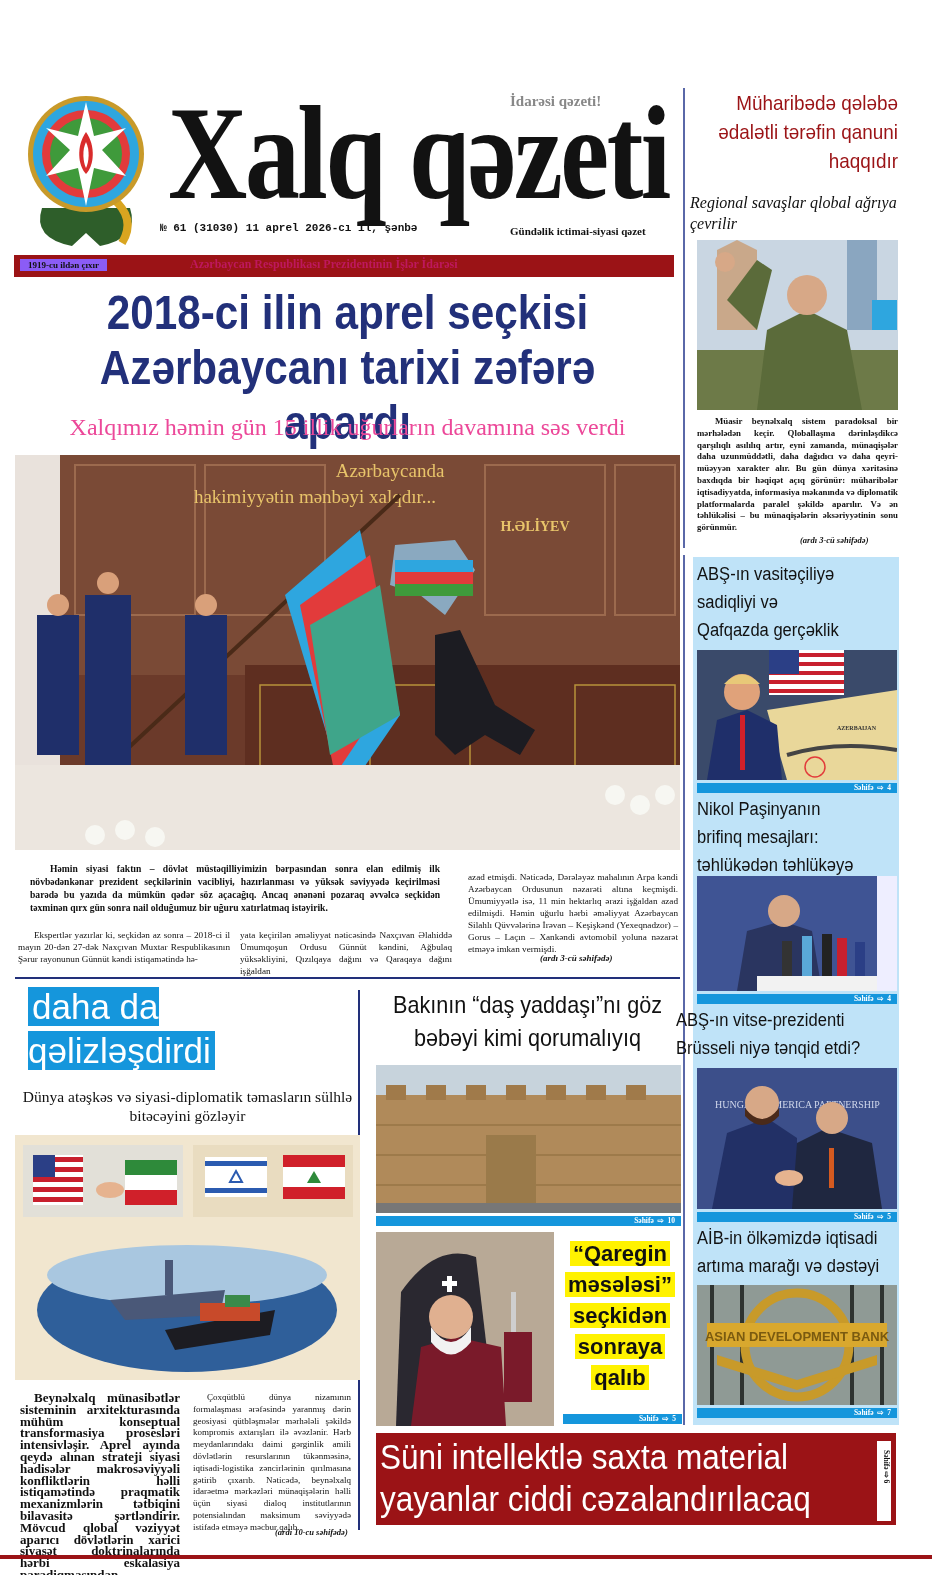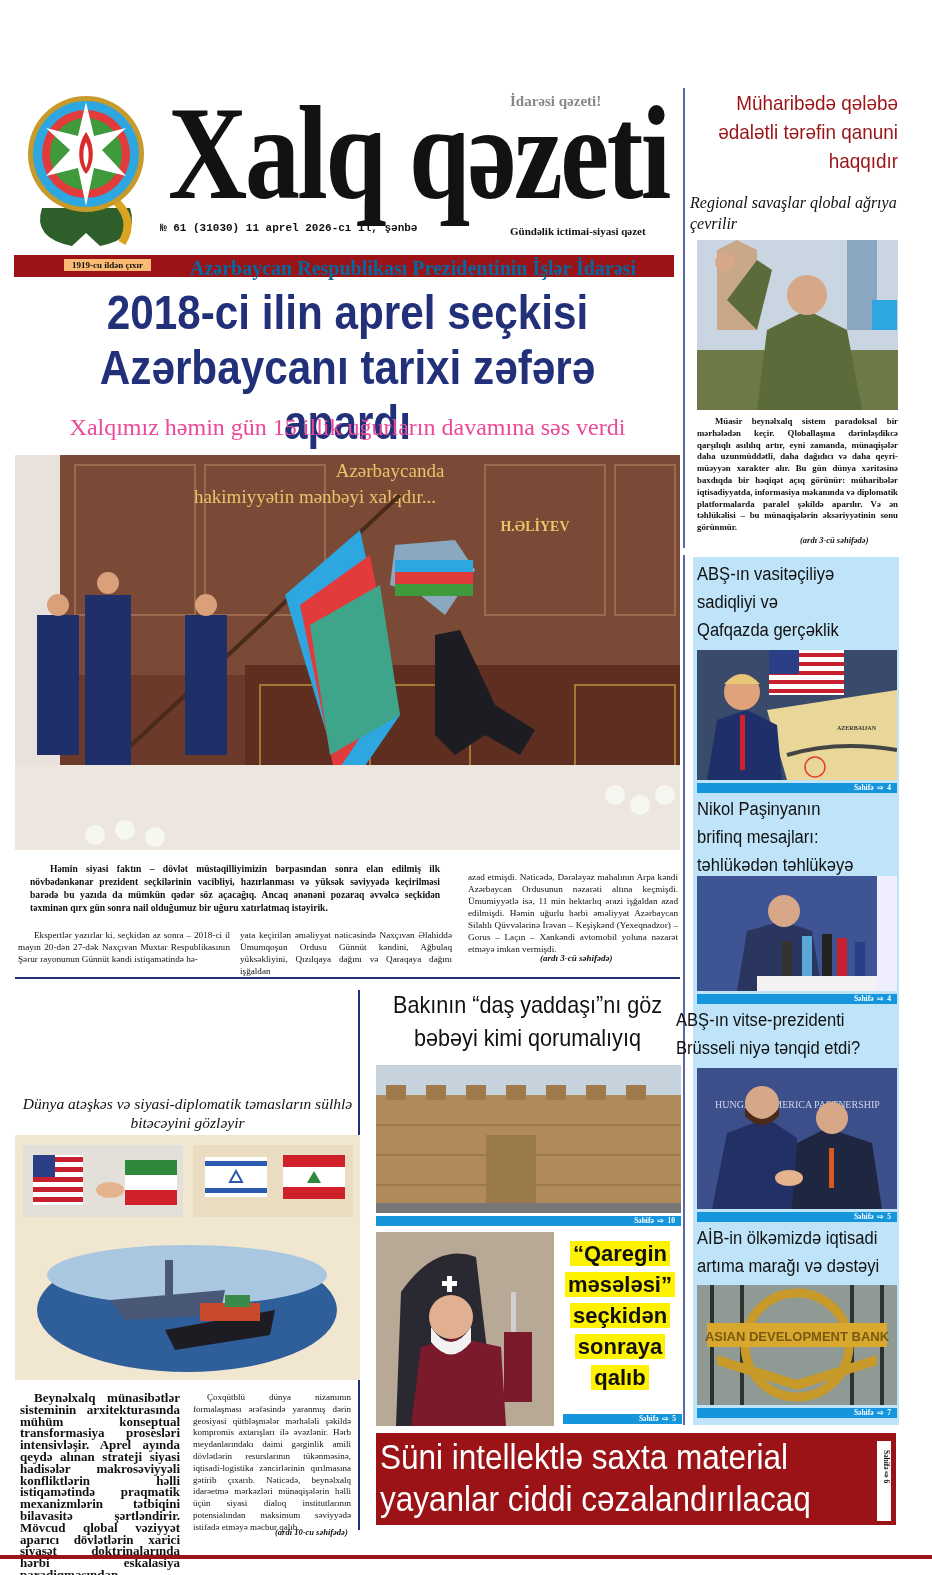--- a/index.html
+++ b/index.html
@@ -8,22 +8,22 @@
 
   .abs { position: absolute; }
 
   
   .emblem { left: 22px; top: 88px; width: 128px; height: 160px; }
   .brand { left: 168px; top: 78px; width: 510px; height: 150px; font-family: "Liberation Serif", serif; font-weight: bold; font-size: 134px; line-height: 150px; letter-spacing: -3px; color: #121212; transform: scaleX(0.82); transform-origin: left top; white-space: nowrap; }
   .slogan { left: 510px; top: 93px; font-size: 15px; font-weight: bold; color: #888; white-space: nowrap; }
   .issue { left: 160px; top: 222px; font-size: 11px; font-weight: bold; white-space: nowrap; font-family: Liberation Mono, monospace; }
   .typeline { left: 510px; top: 225px; font-size: 11px; font-weight: bold; white-space: nowrap; }
   .redbar { left: 14px; top: 255px; width: 660px; height: 22px; background: #9b1316; }
-  .since { left: 20px; top: 259px; background: #fdba74; font-size: 9px; font-weight: bold; padding: 1px 8px; white-space: nowrap; margin-left: 44px; }
-  .publisher { left: 190px; top: 257px; color: #0369a1; font-size: 20px; font-weight: bold; white-space: nowrap; }
+  .since { left: 20px; top: 259px; background: #8b5cf6; font-size: 9px; font-weight: bold; padding: 1px 8px; white-space: nowrap; }
+  .publisher { left: 190px; top: 257px; color: #be185d; font-size: 12px; font-weight: bold; white-space: nowrap; }
 
   
   .main-title { left: 15px; top: 285px; width: 665px; text-align: center; font-family: "Liberation Sans", sans-serif; font-weight: bold; color: #22307a; font-size: 48px; line-height: 55px; transform: scaleX(0.88); transform-origin: center top; }
   .main-sub { left: 15px; top: 414px; width: 665px; text-align: center; font-size: 24px; color: #ec4899; }
   .main-photo { left: 15px; top: 455px; width: 665px; height: 395px; overflow: hidden; }
   .lead { left: 30px; top: 862px; width: 410px; font-size: 9.6px; font-weight: bold; line-height: 13px; text-align: justify; text-indent: 20px; }
   .col-a { left: 18px; top: 929px; width: 212px; font-size: 9.2px; line-height: 12px; text-align: justify; text-indent: 16px; }
   .col-b { left: 240px; top: 929px; width: 212px; font-size: 9.2px; line-height: 12px; text-align: justify; }
   .col-c { left: 468px; top: 871px; width: 210px; font-size: 9.2px; line-height: 12px; text-align: justify; }
   .cont-main { left: 540px; top: 953px; font-size: 9px; font-style: italic; font-weight: bold; }
@@ -41,21 +41,21 @@
   .side { left: 693px; top: 557px; width: 206px; height: 868px; background: #bfe3f8; }
   .side-h { font-family: "Liberation Sans", sans-serif; color: #111; font-size: 18px; line-height: 28px; transform: scaleX(0.92); transform-origin: left top; white-space: nowrap; }
   .pagebar { height: 10px; background: #1596dc; color: #fff; font-size: 7.5px; font-weight: bold; text-align: right; padding-right: 6px; line-height: 10px; white-space: pre; }
   .side-img { overflow: hidden; }
 
   
   .vsep { left: 358px; top: 990px; width: 2px; height: 540px; background: #22307a; }
   .vsep2 { left: 683px; top: 555px; width: 2px; height: 870px; background: #5a68a8; }
   .bl-title { left: 28px; top: 985px; width: 320px; font-family: "Liberation Sans", sans-serif; font-size: 35px; line-height: 44px; color: #fff; }
   .bl-title span { background: #1596dc; padding: 0 4px; }
-  .bl-sub { left: 15px; top: 1087px; width: 345px; text-align: center; font-style: italic; font-size: 15.5px; line-height: 19px; margin-top: 7px; }
+  .bl-sub { left: 15px; top: 1087px; width: 345px; text-align: center; font-size: 15.5px; line-height: 19px; }
   .bl-img { left: 15px; top: 1135px; width: 345px; height: 245px; background: #f1e6cf; overflow: hidden; }
   .bl-lead { left: 20px; top: 1392px; width: 160px; font-size: 13px; font-weight: bold; line-height: 11.8px; text-align: justify; text-indent: 14px; }
   .bl-col { left: 193px; top: 1392px; width: 158px; font-size: 9px; line-height: 11.8px; text-align: justify; text-indent: 14px; }
   .bl-cont { left: 275px; top: 1527px; font-size: 8.5px; font-style: italic; font-weight: bold; }
 
   
   .bm-title { left: 370px; top: 988px; width: 315px; text-align: center; font-family: "Liberation Sans", sans-serif; font-size: 24px; line-height: 33px; transform: scaleX(0.9); transform-origin: center top; }
   .bm-img { left: 376px; top: 1065px; width: 305px; height: 148px; overflow: hidden; }
   .bm-bar { left: 376px; top: 1216px; width: 305px; }
   .qa-img { left: 376px; top: 1232px; width: 178px; height: 194px; overflow: hidden; background: #b8a996; }
@@ -265,20 +265,21 @@
     <circle cx="100" cy="60" r="52" stroke="#c89a2a" stroke-width="9" fill="none"></circle>
     <rect x="10" y="38" width="180" height="24" fill="#d9a82e"></rect>
     <text x="100" y="56" text-anchor="middle" font-family="Liberation Sans, sans-serif" font-weight="bold" font-size="13" fill="#7a5a10">ASIAN DEVELOPMENT BANK</text>
     <path d="M20 70 L100 95 L180 70 L180 80 L100 105 L20 80 Z" fill="#c89a2a"></path>
   </svg>
 </div>
 <div class="abs pagebar" style="left:697px;top:1408px;width:200px;">Səhifə  ⇨  7</div>
 
 <div class="abs vsep"></div>
 <div class="abs bl-title">
+  <div><span>daha da qəlizləşdirdi</span></div>
 </div>
 <div class="abs bl-sub">Dünya atəşkəs və siyasi-diplomatik təmasların sülhlə bitəcəyini gözləyir</div>
 <div class="abs bl-img">
   <svg width="345" height="245" viewBox="0 0 345 245">
     <rect width="345" height="245" fill="#f1e6cf"></rect>
     <rect x="8" y="10" width="160" height="72" fill="#e2e0d8"></rect>
     <rect x="18" y="20" width="50" height="50" fill="#fff"></rect>
     <g fill="#c8202e">
         <rect x="18" y="22" width="50" height="5"></rect>
         <rect x="18" y="32" width="50" height="5"></rect>

